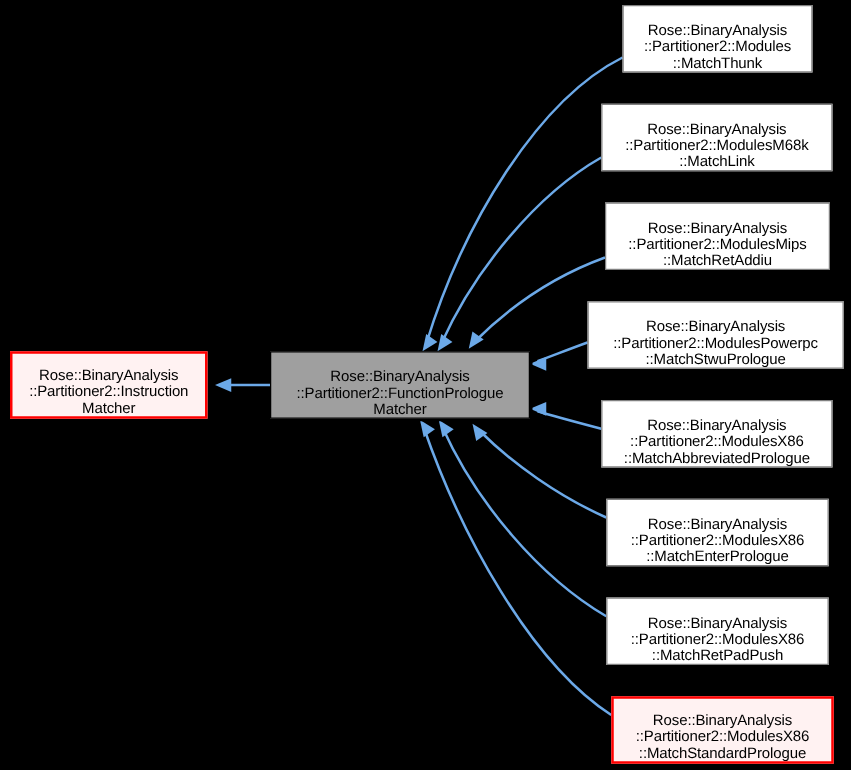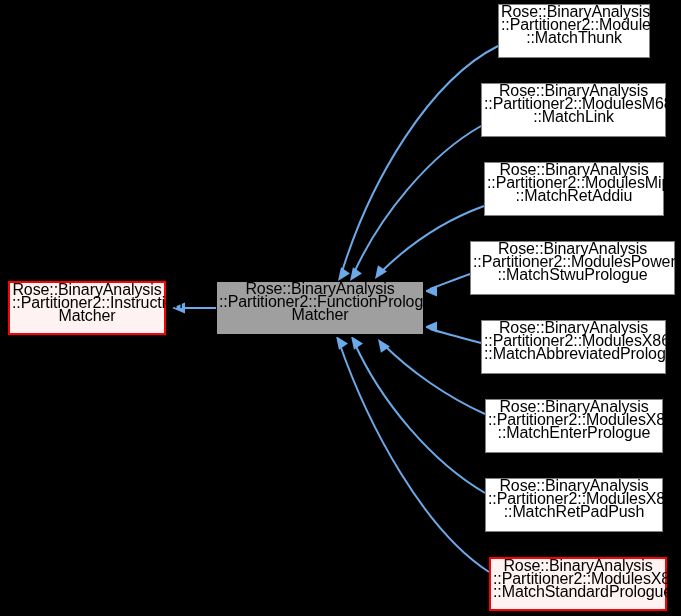--- a/index.html
+++ b/index.html
@@ -26,25 +26,25 @@
     left: 0;
     top: 0;
     width: 681px;
     height: 616px;
     pointer-events: none;
   }
   .node {
     position: absolute;
     box-sizing: border-box;
     display: flex;
-    align-items: flex-start;
+    align-items: flex-end;
     justify-content: center;
     text-align: center;
     line-height: 13px;
-    font-size: 16px;
+    font-size: 12px;
     color: #000000;
     white-space: pre-line;
     letter-spacing: -0.1px;
   }
   .node-plain {
     background: #ffffff;
     border: 1px solid #808080;
     box-shadow: 2px 2px 0 0 #000000;
   }
   .node-current {

